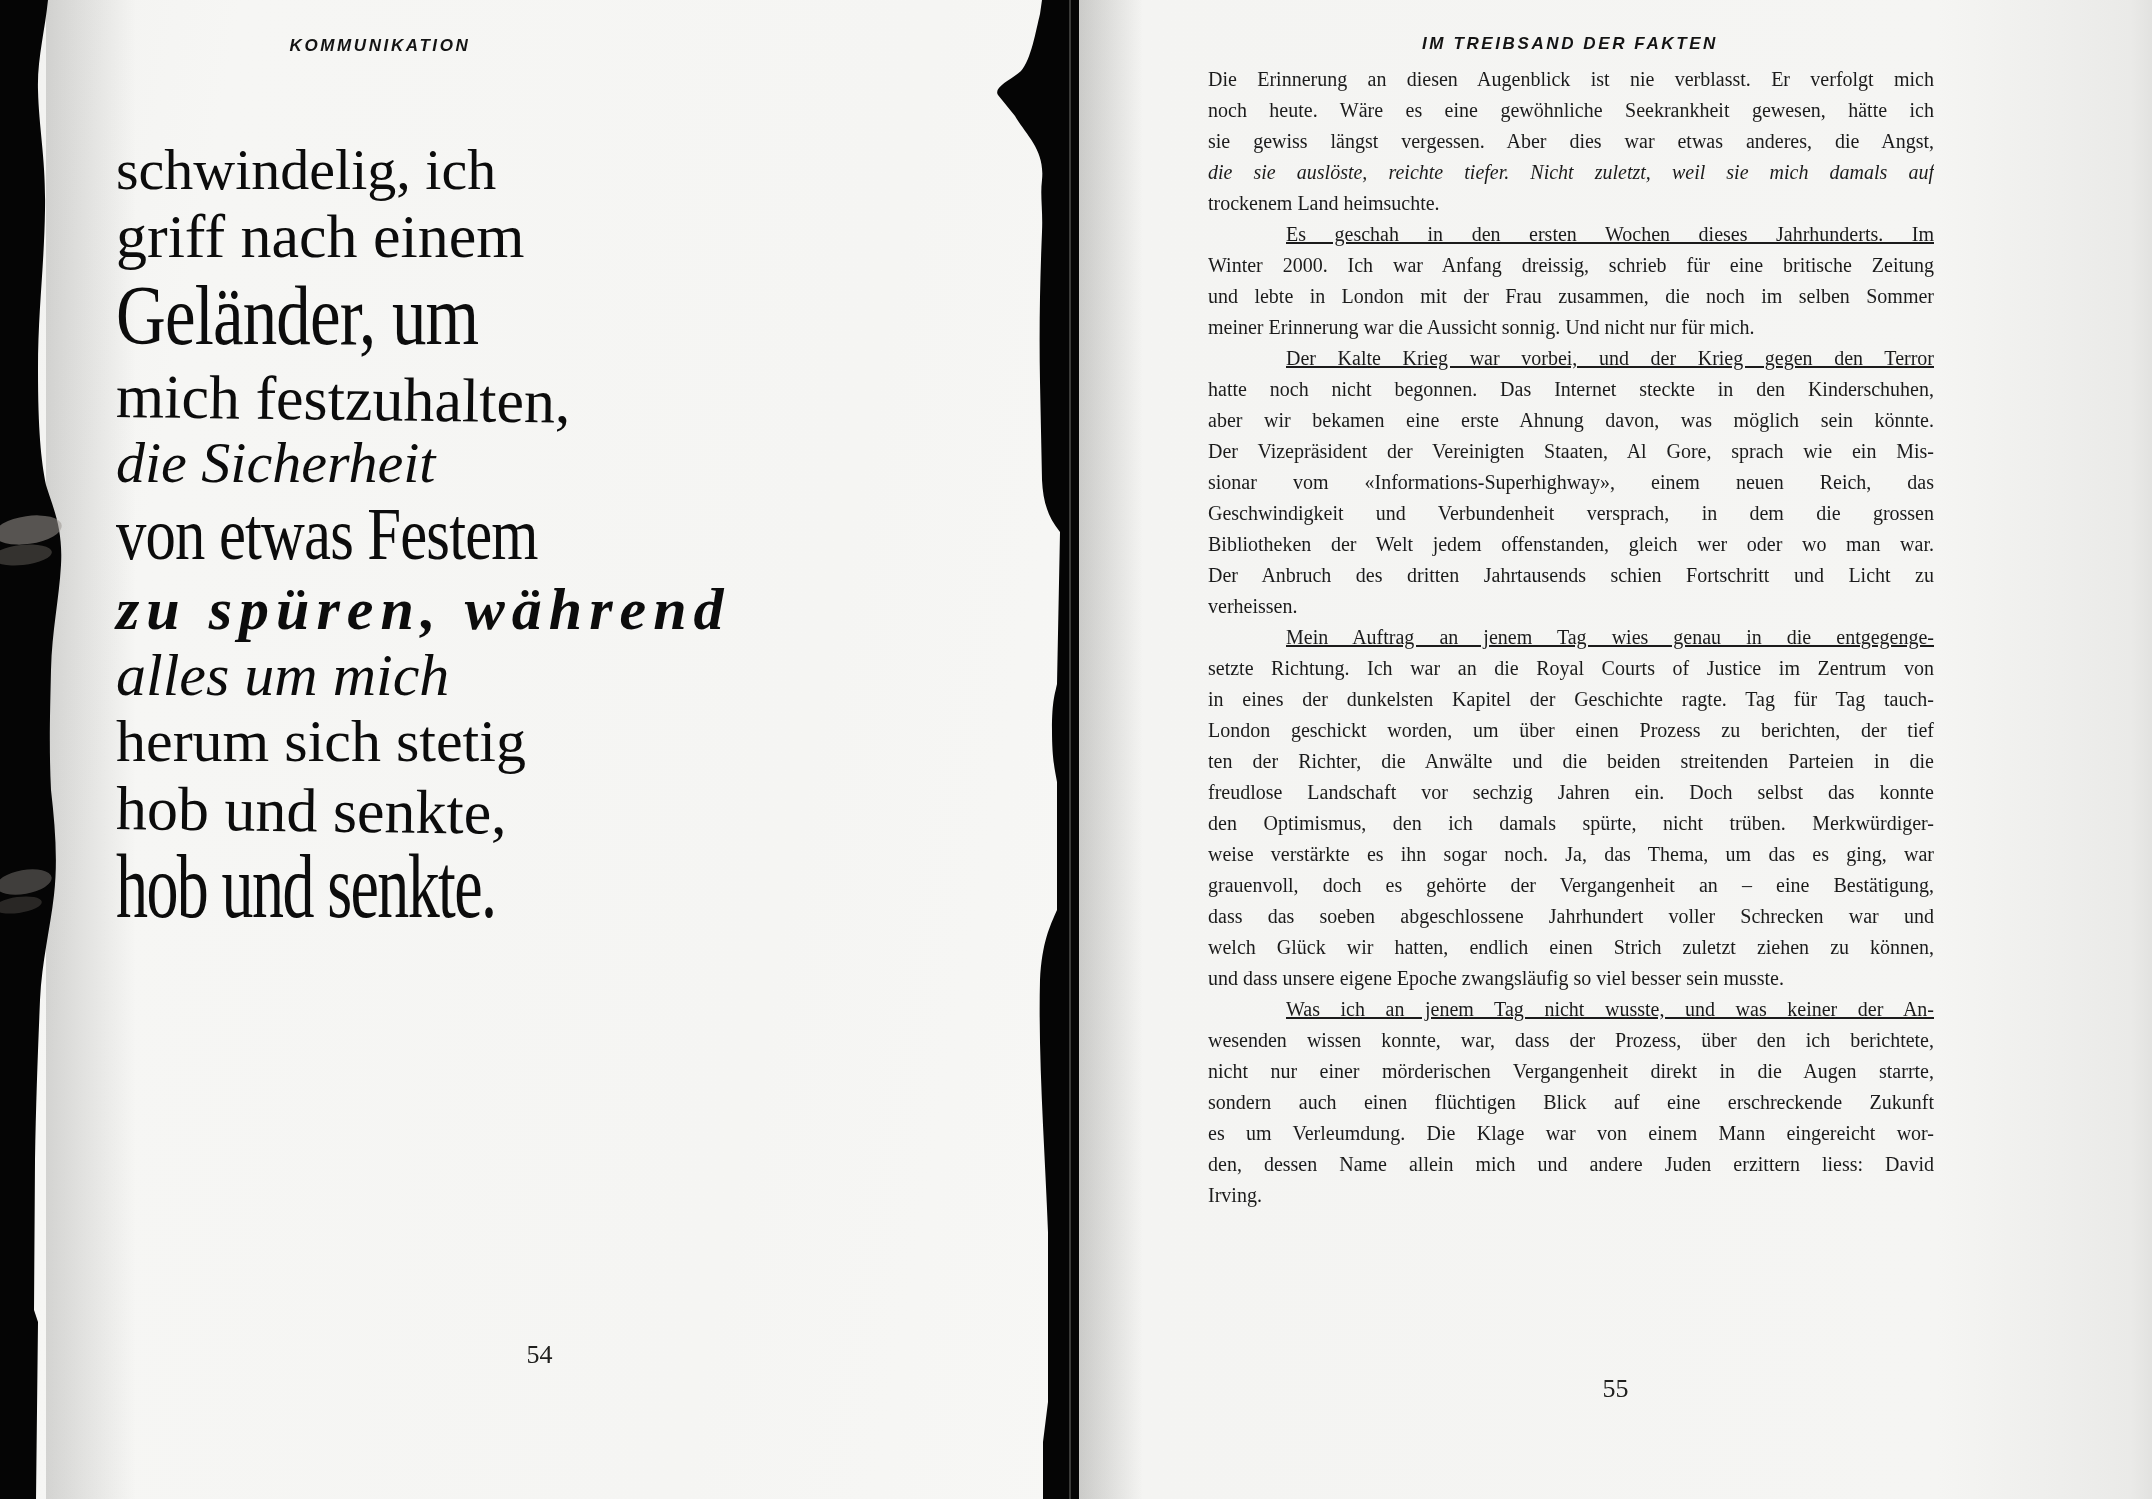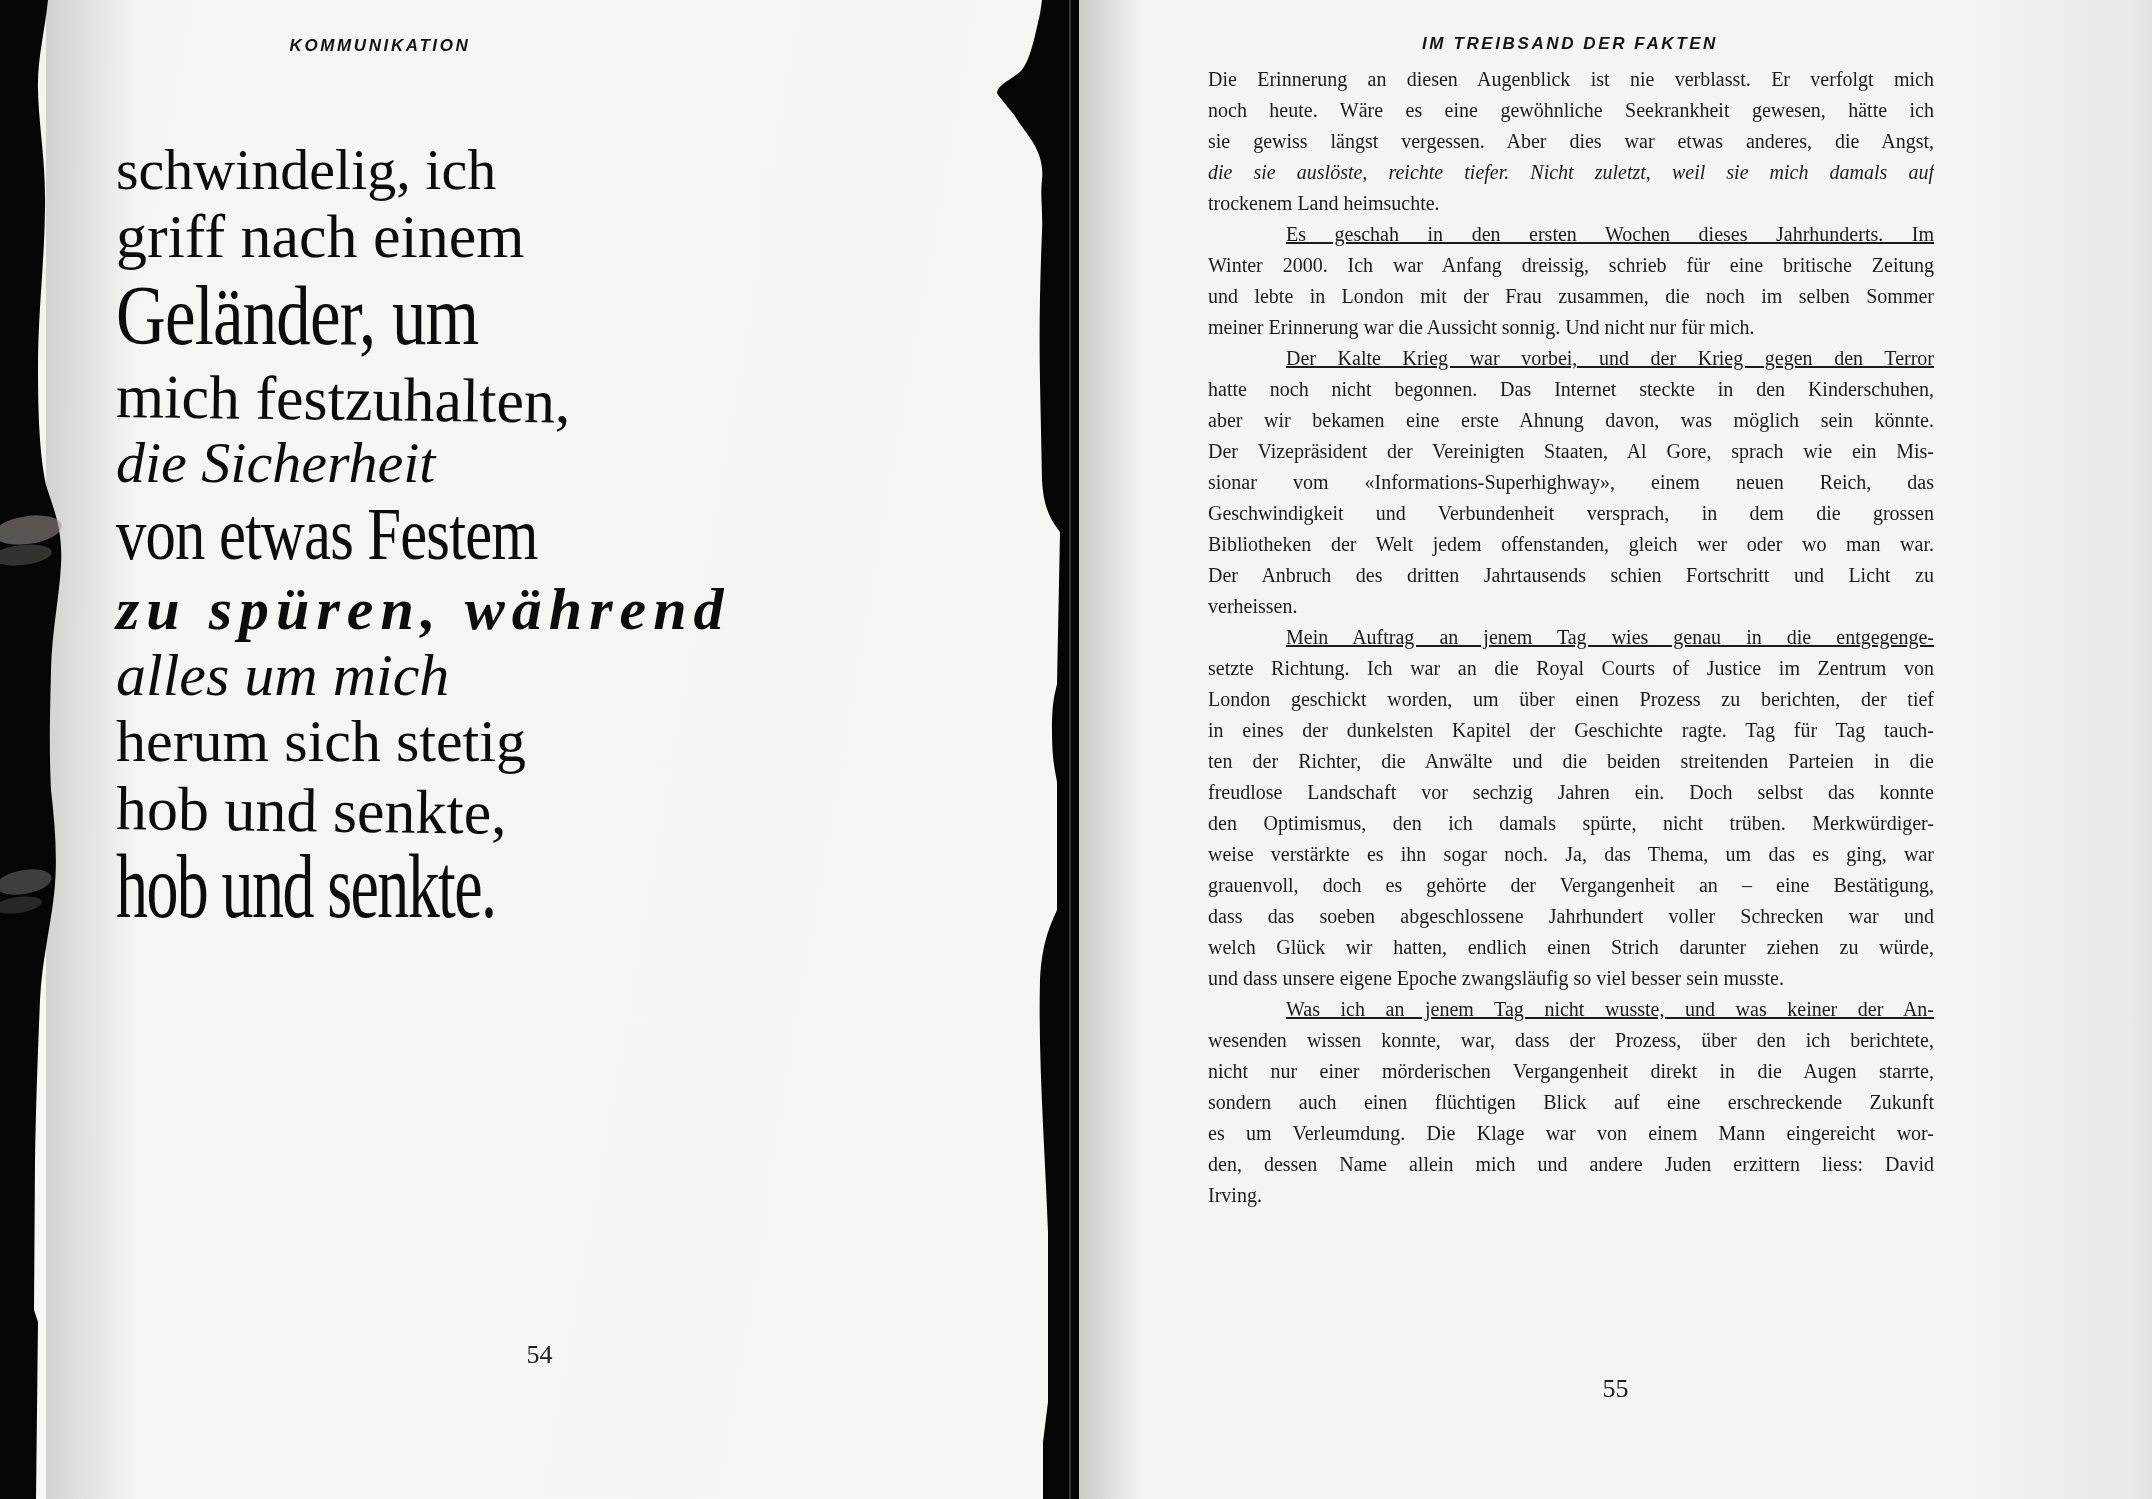--- a/index.html
+++ b/index.html
@@ -107,29 +107,29 @@
         <div class="bline">hatte noch nicht begonnen. Das Internet steckte in den Kinderschuhen,</div>
         <div class="bline">aber wir bekamen eine erste Ahnung davon, was möglich sein könnte.</div>
         <div class="bline">Der Vizepräsident der Vereinigten Staaten, Al Gore, sprach wie ein Mis-</div>
         <div class="bline">sionar vom «Informations-Superhighway», einem neuen Reich, das</div>
         <div class="bline">Geschwindigkeit und Verbundenheit versprach, in dem die grossen</div>
         <div class="bline">Bibliotheken der Welt jedem offenstanden, gleich wer oder wo man war.</div>
         <div class="bline">Der Anbruch des dritten Jahrtausends schien Fortschritt und Licht zu</div>
         <div class="bline pend">verheissen.</div>
         <div class="bline ind">Mein Auftrag an jenem Tag wies genau in die entgegenge-</div>
         <div class="bline">setzte Richtung. Ich war an die Royal Courts of Justice im Zentrum von</div>
+        <div class="bline">in eines der dunkelsten Kapitel der Geschichte ragte. Tag für Tag tauch-</div>
         <div class="bline">London geschickt worden, um über einen Prozess zu berichten, der tief</div>
-        <div class="bline">in eines der dunkelsten Kapitel der Geschichte ragte. Tag für Tag tauch-</div>
         <div class="bline">ten der Richter, die Anwälte und die beiden streitenden Parteien in die</div>
         <div class="bline">freudlose Landschaft vor sechzig Jahren ein. Doch selbst das konnte</div>
         <div class="bline">den Optimismus, den ich damals spürte, nicht trüben. Merkwürdiger-</div>
         <div class="bline">weise verstärkte es ihn sogar noch. Ja, das Thema, um das es ging, war</div>
         <div class="bline">grauenvoll, doch es gehörte der Vergangenheit an – eine Bestätigung,</div>
         <div class="bline">dass das soeben abgeschlossene Jahrhundert voller Schrecken war und</div>
-        <div class="bline">welch Glück wir hatten, endlich einen Strich darunter ziehen zu würde,</div>
+        <div class="bline">welch Glück wir hatten, endlich einen Strich zuletzt ziehen zu können,</div>
         <div class="bline pend">und dass unsere eigene Epoche zwangsläufig so viel besser sein musste.</div>
         <div class="bline ind">Was ich an jenem Tag nicht wusste, und was keiner der An-</div>
         <div class="bline">wesenden wissen konnte, war, dass der Prozess, über den ich berichtete,</div>
         <div class="bline">nicht nur einer mörderischen Vergangenheit direkt in die Augen starrte,</div>
         <div class="bline">sondern auch einen flüchtigen Blick auf eine erschreckende Zukunft</div>
         <div class="bline">es um Verleumdung. Die Klage war von einem Mann eingereicht wor-</div>
         <div class="bline">den, dessen Name allein mich und andere Juden erzittern liess: David</div>
         <div class="bline pend">Irving.</div>
       </div>
     <div id="folio-right" class="folio">55</div>

